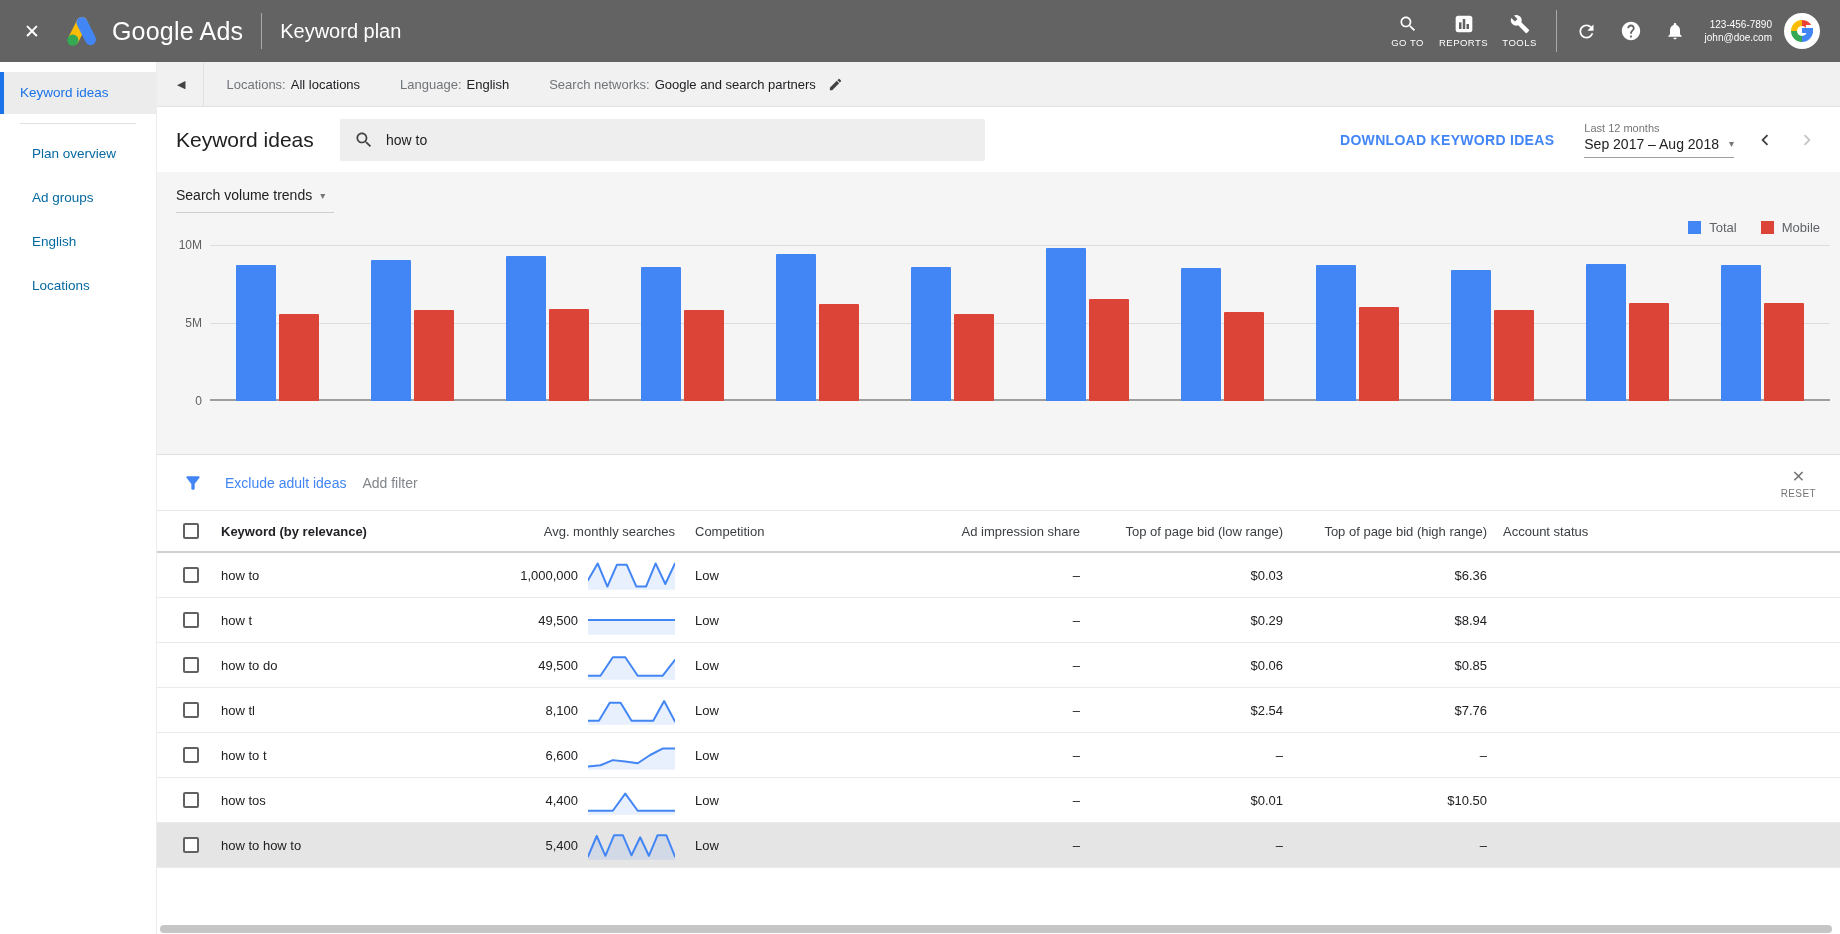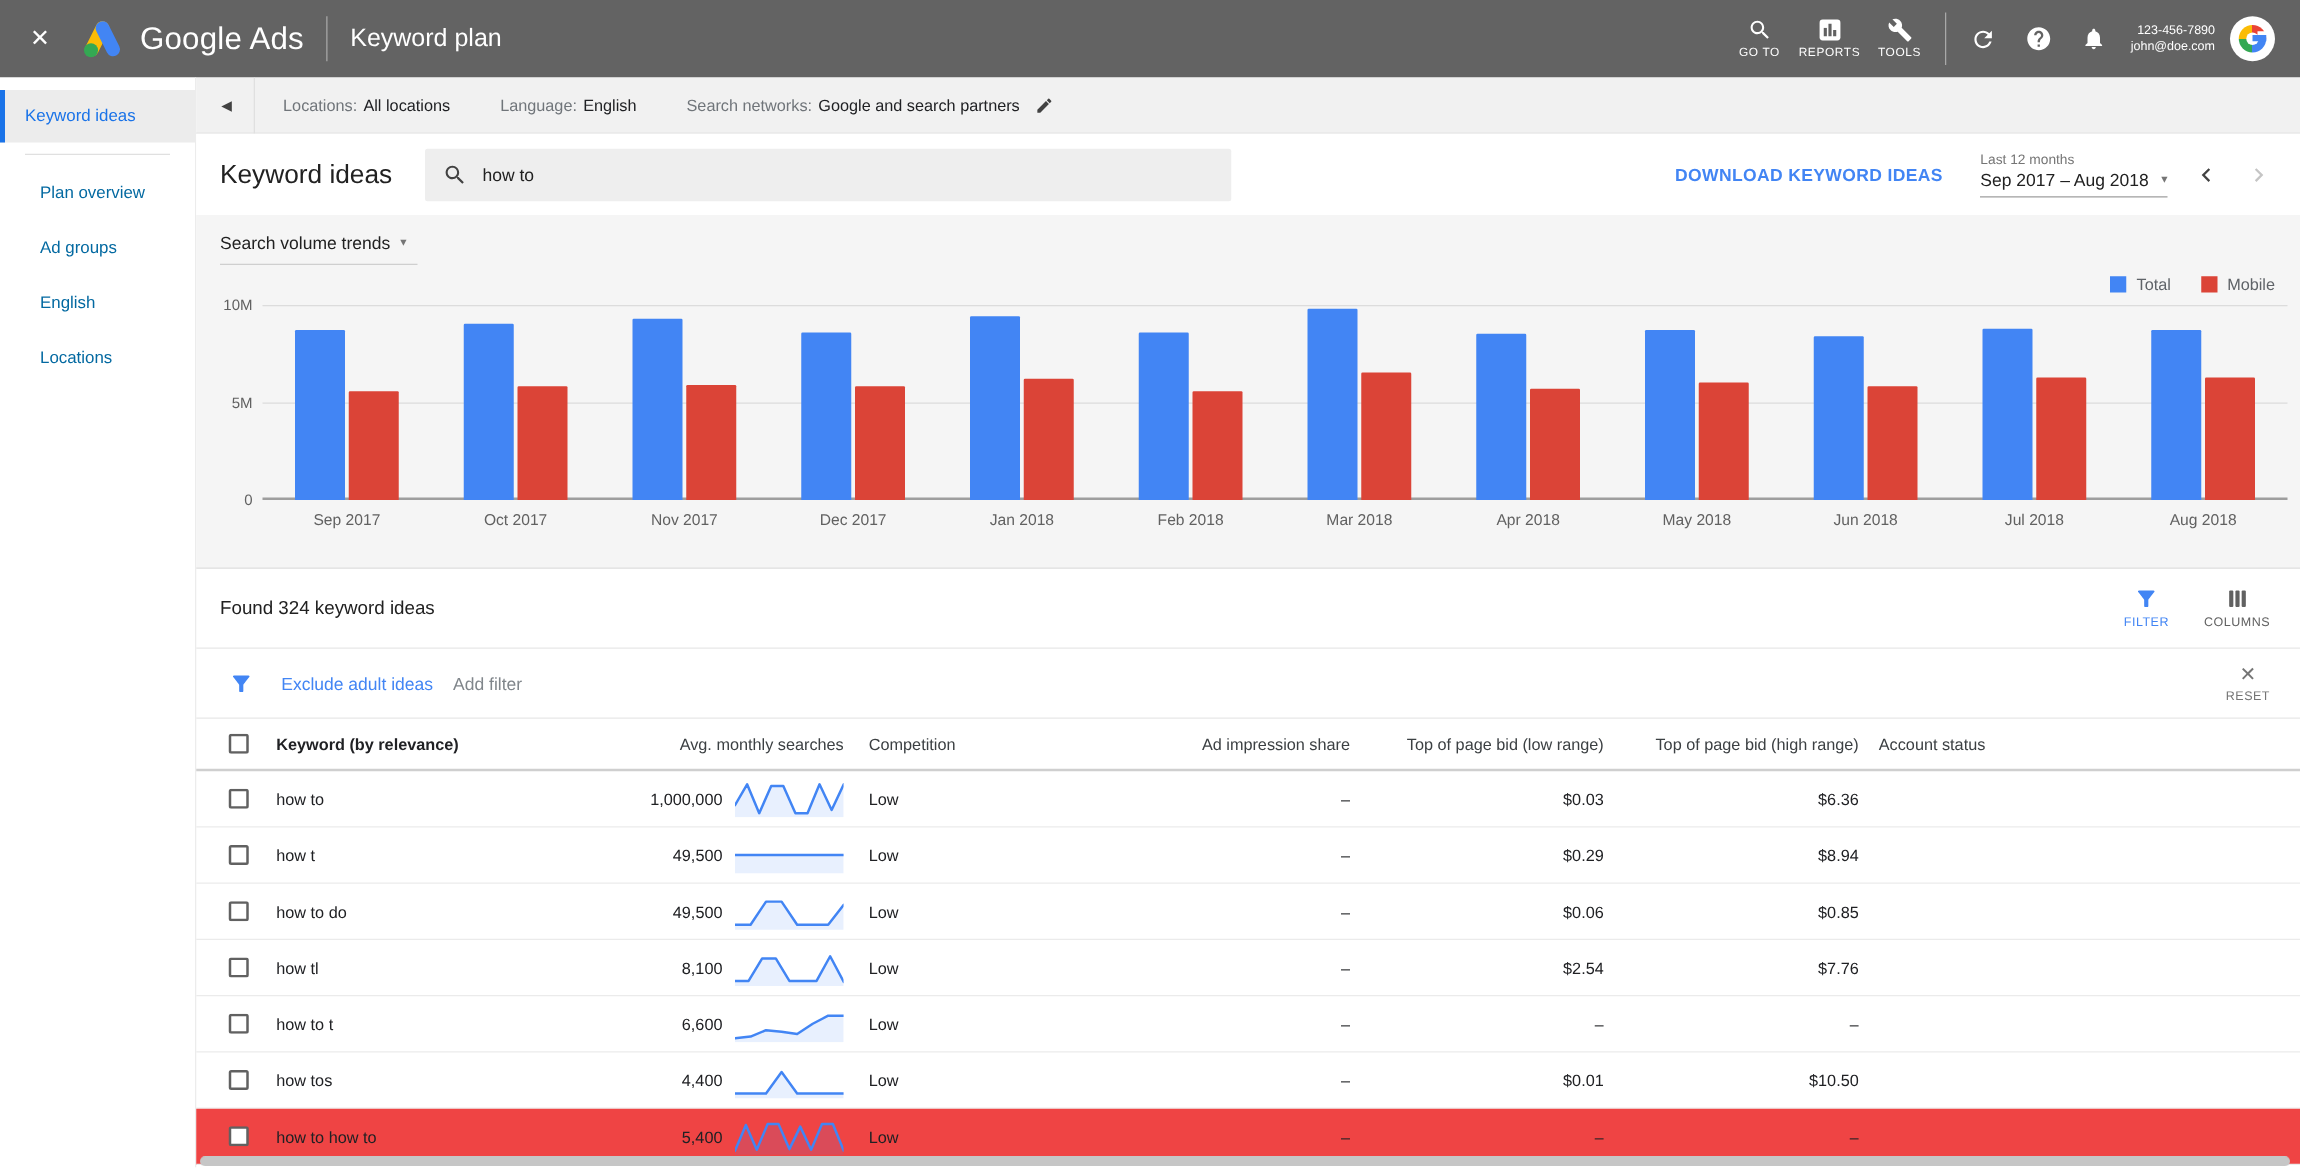--- a/index.html
+++ b/index.html
@@ -87,21 +87,21 @@
   .addfilter { font-size:14px; color:#80868b; margin-left:16px; cursor:pointer; }
   .reset-btn { margin-left:auto; display:flex; flex-direction:column; align-items:center; gap:2px; cursor:pointer; }
   .reset-btn .x { font-size:16px; color:#757575; }
   .reset-btn .lbl { font-size:10px; color:#757575; letter-spacing:.4px; }
 
   
   .tgrid { display:grid; grid-template-columns:64px 260px 97px 97px 100px 305px 203px 204px 1fr; align-items:center; }
   .thead { height:42px; border-bottom:2px solid #cfcfcf; font-size:13px; color:#3c4043; }
   .thead .h-keyword { font-weight:bold; color:#202124; }
   .trow { height:45px; border-bottom:1px solid #ebebeb; font-size:13px; color:#202124; }
-  .trow:last-child { background:#ef4444; }
+  .trow:last-child { background:#e5e5e5; }
   .cell { white-space:nowrap; overflow:hidden; }
   .c-check { display:flex; padding-left:26px; }
   .checkbox { width:16px; height:16px; border:2px solid #616161; border-radius:2px; background:#fff; display:inline-block; cursor:pointer; }
   .c-num, .c-right { text-align:right; }
   .c-comp { padding-left:20px; }
   .c-account { padding-left:16px; }
   .h-avg { grid-column:3 / 5; text-align:right; }
   .c-spark { padding-left:10px; display:flex; align-items:center; }
   .spark { width:88px; height:30px; display:block; }
 
@@ -306,54 +306,22 @@
                 <div class="bar" style="height: 83.81%; background: rgb(66, 133, 244);"></div>
                 <div class="bar" style="height: 60%; background: rgb(219, 68, 55);"></div>
               </div>
               <div class="bar-group">
                 <div class="bar" style="height: 82.86%; background: rgb(66, 133, 244);"></div>
                 <div class="bar" style="height: 60%; background: rgb(219, 68, 55);"></div>
               </div>
             </div>
         </div>
       </div>
-      <div class="months-row" id="chart-months">
-          <div class="month">Sep 2017</div>
-          <div class="month">Oct 2017</div>
-          <div class="month">Nov 2017</div>
-          <div class="month">Dec 2017</div>
-          <div class="month">Jan 2018</div>
-          <div class="month">Feb 2018</div>
-          <div class="month">Mar 2018</div>
-          <div class="month">Apr 2018</div>
-          <div class="month">May 2018</div>
-          <div class="month">Jun 2018</div>
-          <div class="month">Jul 2018</div>
-          <div class="month">Aug 2018</div>
-        </div>
-    </div>
-
-    <div class="found-row">
-      <span class="found-text">Found 324 keyword ideas</span>
-      <div class="flex-sp"></div>
-      <div class="tool-btn blue">
-        <svg width="20" height="20" viewBox="0 0 24 24">
-            <path fill="#4285f4" d="M4.25 5.61C6.27 8.2 10 13 10 13v6c0 .55.45 1 1 1h2c.55 0 1-.45 1-1v-6s3.72-4.8 5.74-7.39c.51-.66.04-1.61-.79-1.61H5.04c-.83 0-1.3.95-.79 1.61z"></path>
-          </svg>
-        <span class="lbl">FILTER</span>
-      </div>
-      <div class="tool-btn">
-        <svg width="20" height="20" viewBox="0 0 24 24">
-            <rect x="4" y="4" width="4" height="16" rx="1" fill="#616161"></rect>
-            <rect x="10" y="4" width="4" height="16" rx="1" fill="#616161"></rect>
-            <rect x="16" y="4" width="4" height="16" rx="1" fill="#616161"></rect>
-          </svg>
-        <span class="lbl">COLUMNS</span>
-      </div>
-    </div>
+    </div>
+
 
     <div class="filter-row">
       <svg width="20" height="20" viewBox="0 0 24 24">
           <path fill="#4285f4" d="M4.25 5.61C6.27 8.2 10 13 10 13v6c0 .55.45 1 1 1h2c.55 0 1-.45 1-1v-6s3.72-4.8 5.74-7.39c.51-.66.04-1.61-.79-1.61H5.04c-.83 0-1.3.95-.79 1.61z"></path>
         </svg>
       <span class="exclude-link">Exclude adult ideas</span>
       <span class="addfilter">Add filter</span>
       <div class="reset-btn">
         <span class="x">✕</span>
         <span class="lbl">RESET</span>

